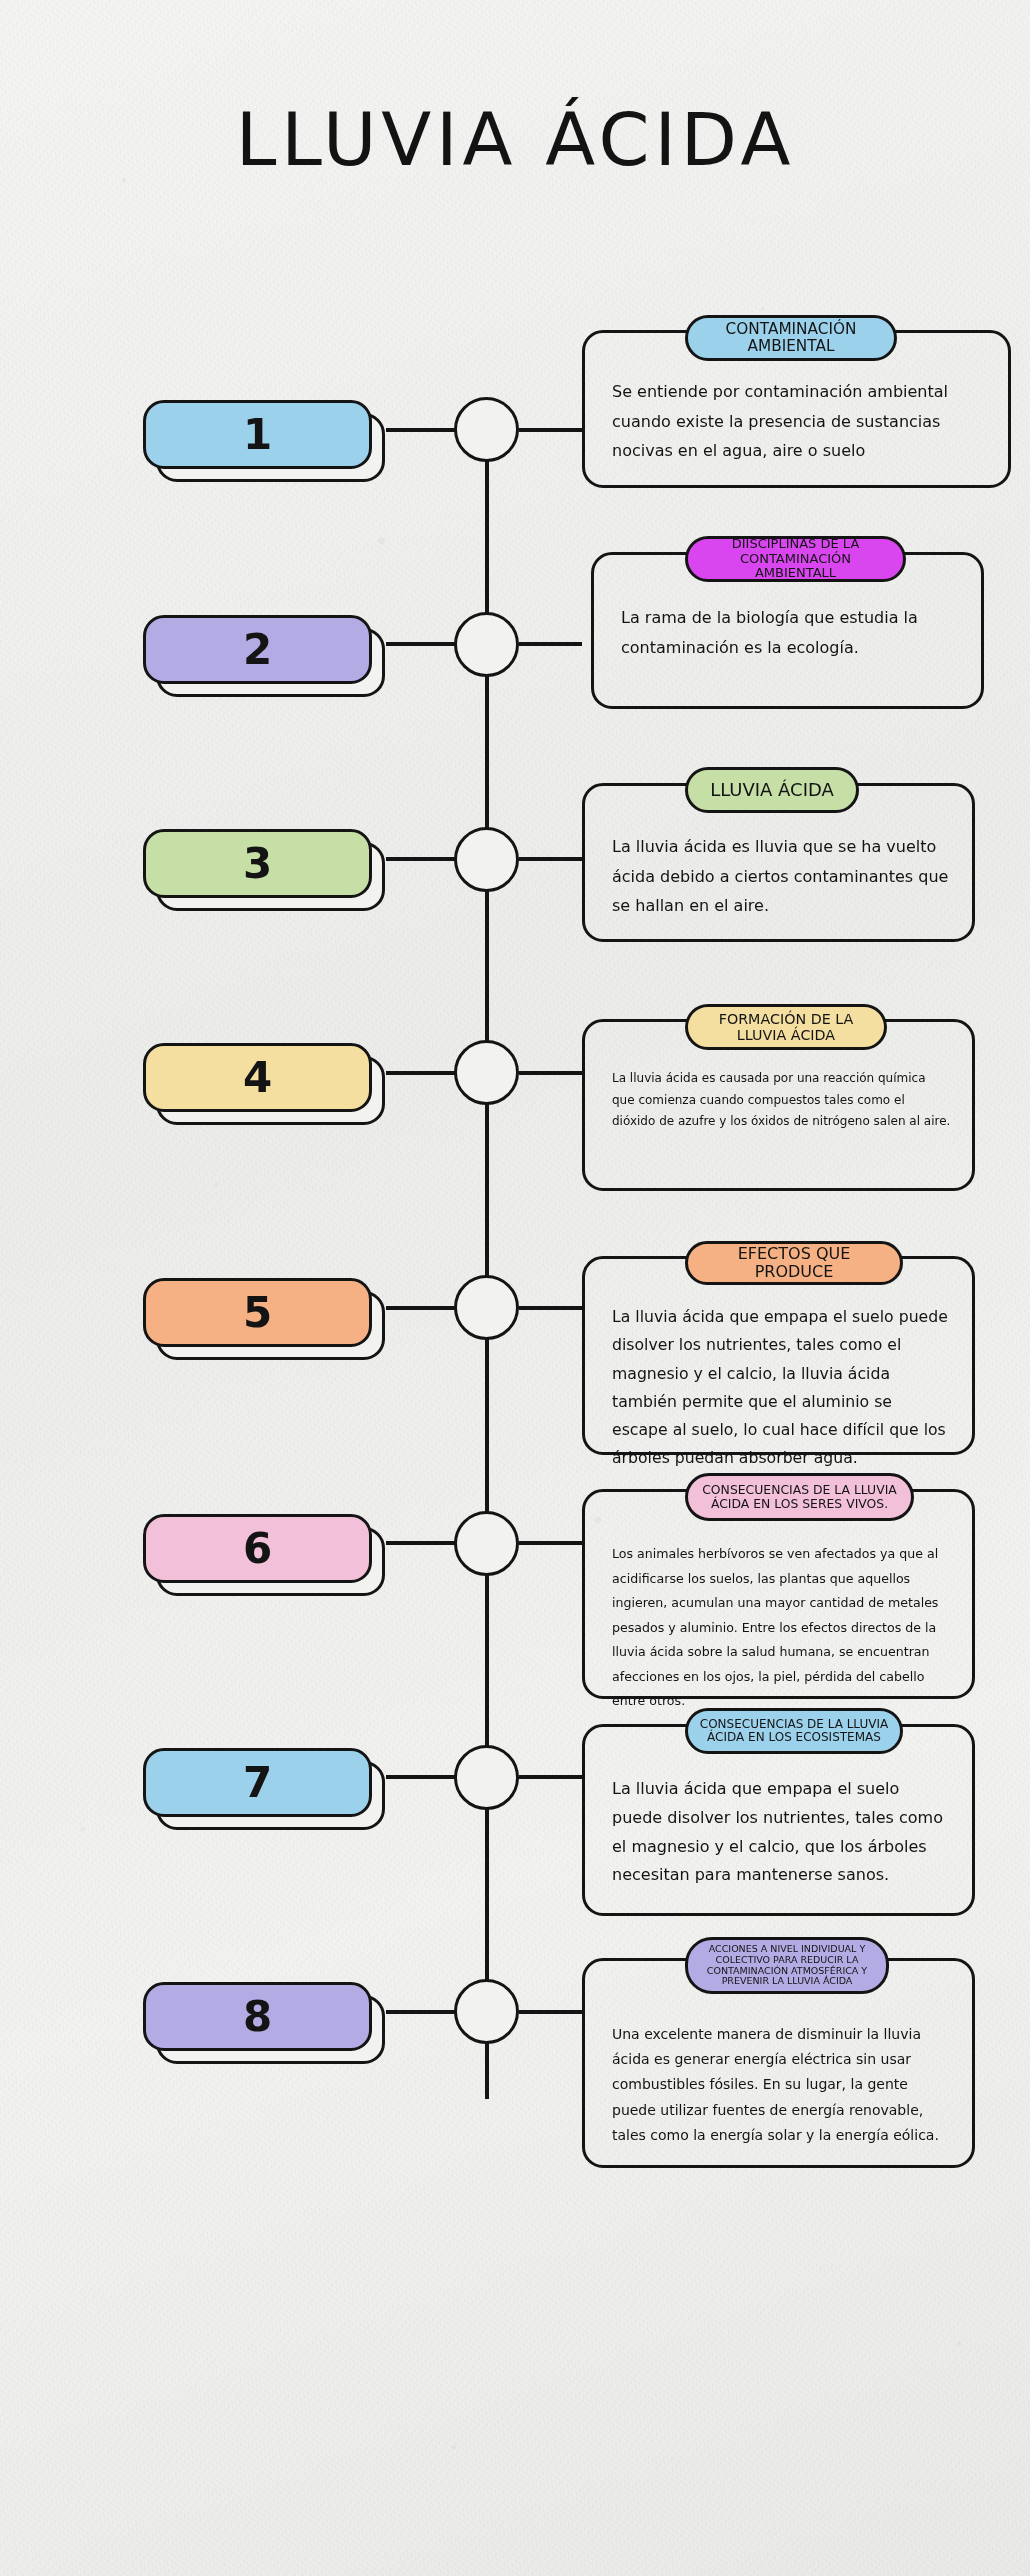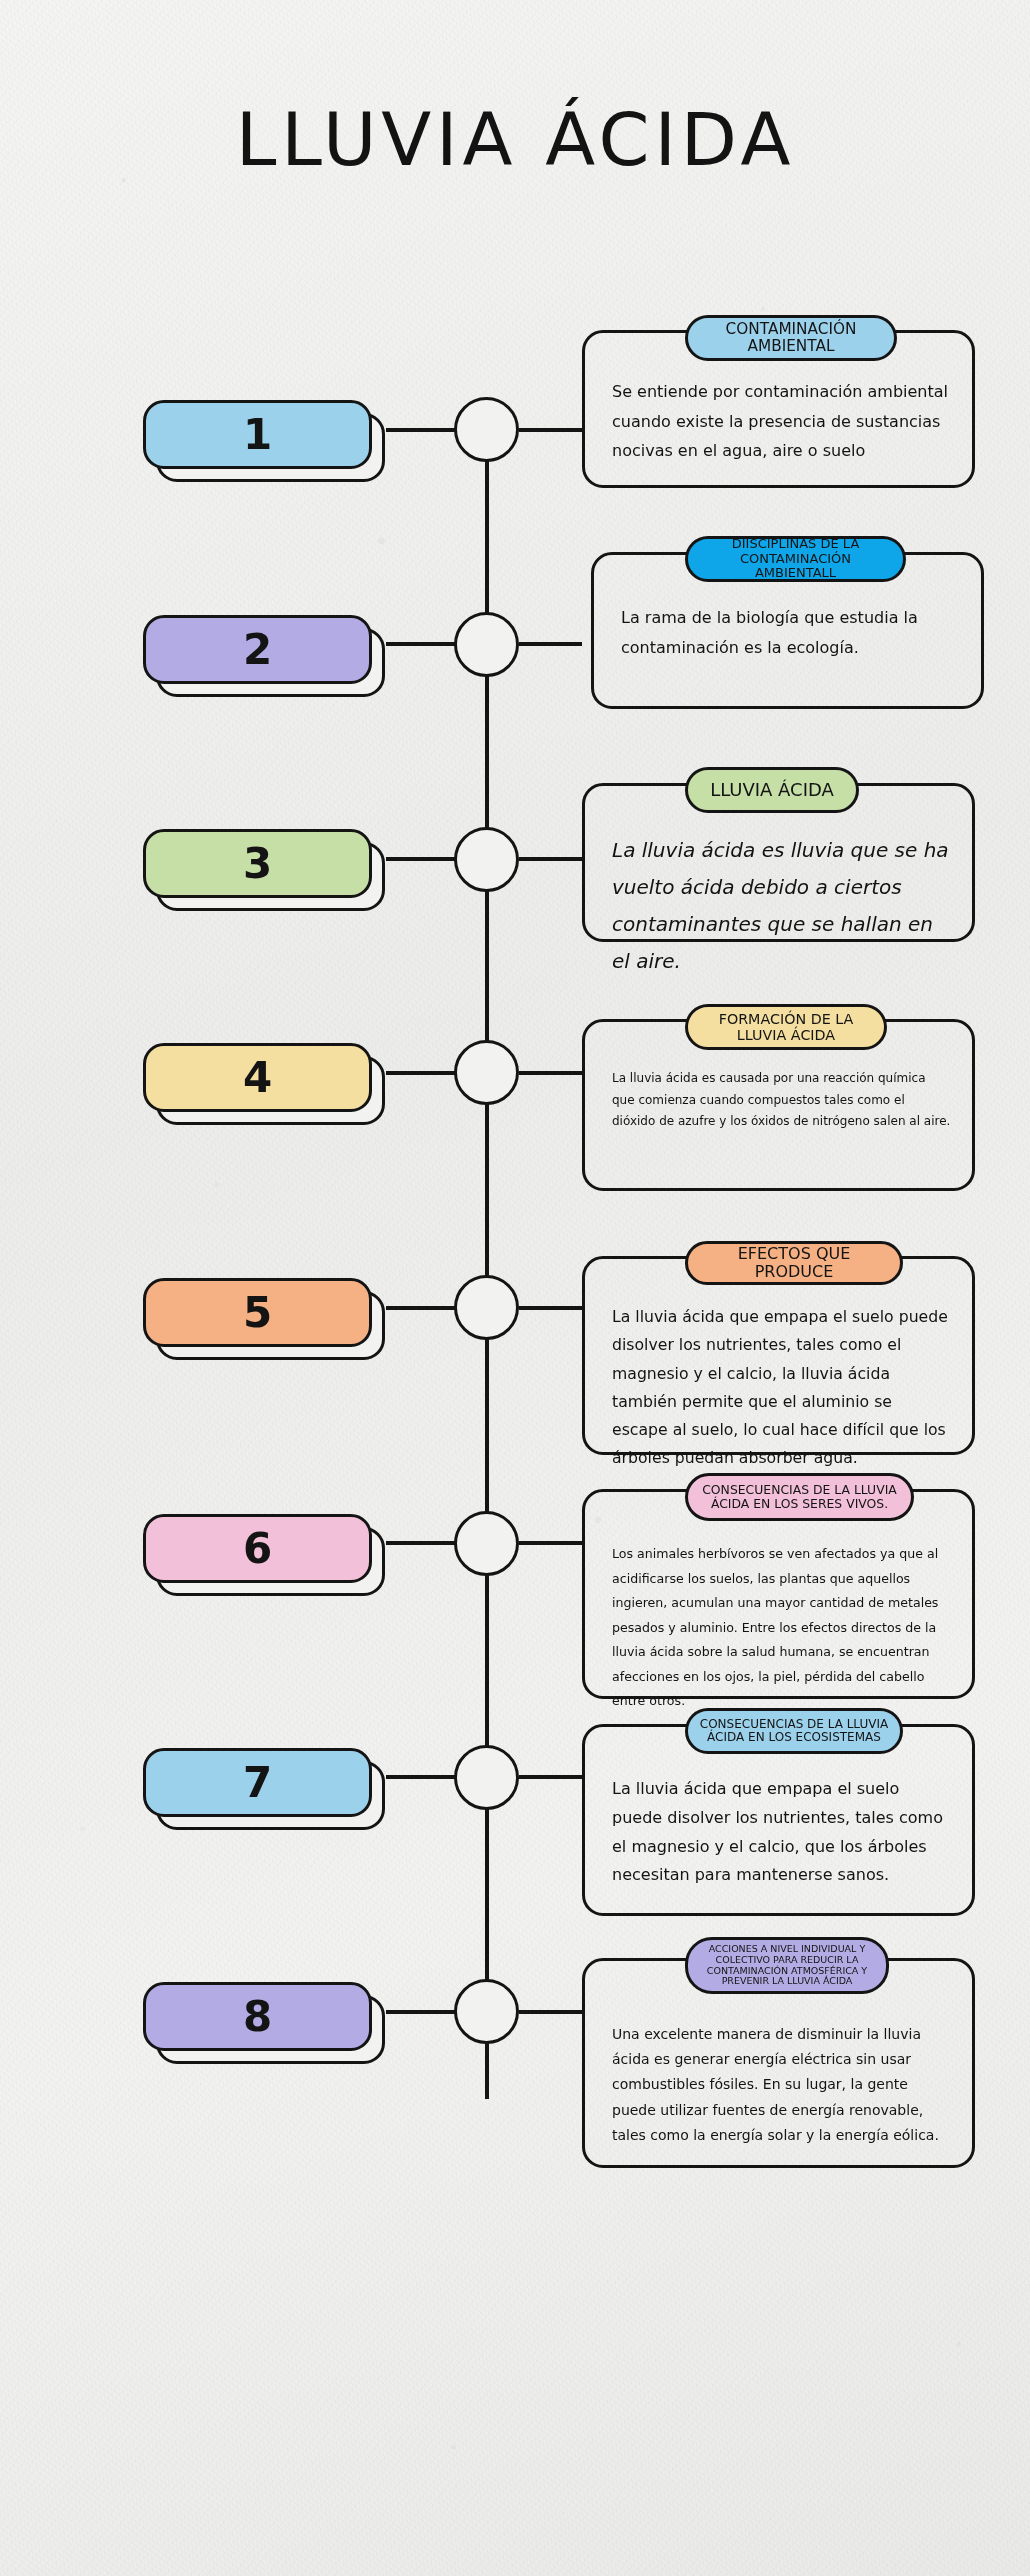--- a/index.html
+++ b/index.html
@@ -177,54 +177,54 @@
   <div class="spine"></div>
 
   <div id="steps-layer">
       <div class="left-conn" style="left: 386px; top: 428px; width: 69px;"></div>
       <div class="right-conn" style="left: 519px; top: 428px; width: 63px;"></div>
       <div class="numbox-wrap" style="left: 143px; top: 400px;">
         <div class="numbox-shadow"></div>
         <div class="numbox" style="background: rgb(156, 209, 236);">1</div>
       </div>
       <div class="node" style="left: 454px; top: 397px;"></div>
-      <div class="card" style="left: 582px; top: 330px; width: 393px; height: 158px;">
+      <div class="card" style="left: 582px; top: 330px; width: 429px; height: 158px;">
         <div class="card-body" style="top: 44px; font-size: 16px; line-height: 1.85;">Se entiende por contaminación ambiental cuando existe la presencia de sustancias nocivas en el agua, aire o suelo</div>
       </div>
       <div class="pill" style="width: 212px; height: 46px; left: 685px; top: 315px; background: rgb(156, 209, 236); font-size: 15.3px;">
         <div>
           <div>CONTAMINACIÓN</div>
           <div>AMBIENTAL</div>
         </div>
       </div>
       <div class="left-conn" style="left: 386px; top: 642px; width: 69px;"></div>
       <div class="right-conn" style="left: 519px; top: 642px; width: 63px;"></div>
       <div class="numbox-wrap" style="left: 143px; top: 615px;">
         <div class="numbox-shadow"></div>
         <div class="numbox" style="background: rgb(179, 171, 228);">2</div>
       </div>
       <div class="node" style="left: 454px; top: 612px;"></div>
       <div class="card" style="left: 582px; top: 552px; width: 393px; height: 157px; margin-left: 9px;">
         <div class="card-body" style="top: 48px; font-size: 16px; line-height: 1.85;">La rama de la biología que estudia la contaminación es la ecología.</div>
       </div>
-      <div class="pill" style="width: 221px; height: 46px; left: 685px; top: 536px; background: #0ea5e9; font-size: 13px;">
+      <div class="pill" style="width: 221px; height: 46px; left: 685px; top: 536px; background: #d946ef; font-size: 13px;">
         <div>
           <div>DIISCIPLINAS DE LA</div>
           <div>CONTAMINACIÓN AMBIENTALL</div>
         </div>
       </div>
       <div class="left-conn" style="left: 386px; top: 857px; width: 69px;"></div>
       <div class="right-conn" style="left: 519px; top: 857px; width: 63px;"></div>
       <div class="numbox-wrap" style="left: 143px; top: 829px;">
         <div class="numbox-shadow"></div>
         <div class="numbox" style="background: rgb(198, 223, 167);">3</div>
       </div>
       <div class="node" style="left: 454px; top: 827px;"></div>
       <div class="card" style="left: 582px; top: 783px; width: 393px; height: 159px;">
-        <div class="card-body" style="top: 46px; font-size: 20px; line-height: 1.85; font-style: italic;">La lluvia ácida es lluvia que se ha vuelto ácida debido a ciertos contaminantes que se hallan en el aire.</div>
+        <div class="card-body" style="top: 46px; font-size: 16px; line-height: 1.85;">La lluvia ácida es lluvia que se ha vuelto ácida debido a ciertos contaminantes que se hallan en el aire.</div>
       </div>
       <div class="pill" style="width: 174px; height: 46px; left: 685px; top: 767px; background: rgb(198, 223, 167); font-size: 18px;">
         <div>
           <div>LLUVIA ÁCIDA</div>
         </div>
       </div>
       <div class="left-conn" style="left: 386px; top: 1071px; width: 69px;"></div>
       <div class="right-conn" style="left: 519px; top: 1071px; width: 63px;"></div>
       <div class="numbox-wrap" style="left: 143px; top: 1043px;">
         <div class="numbox-shadow"></div>

